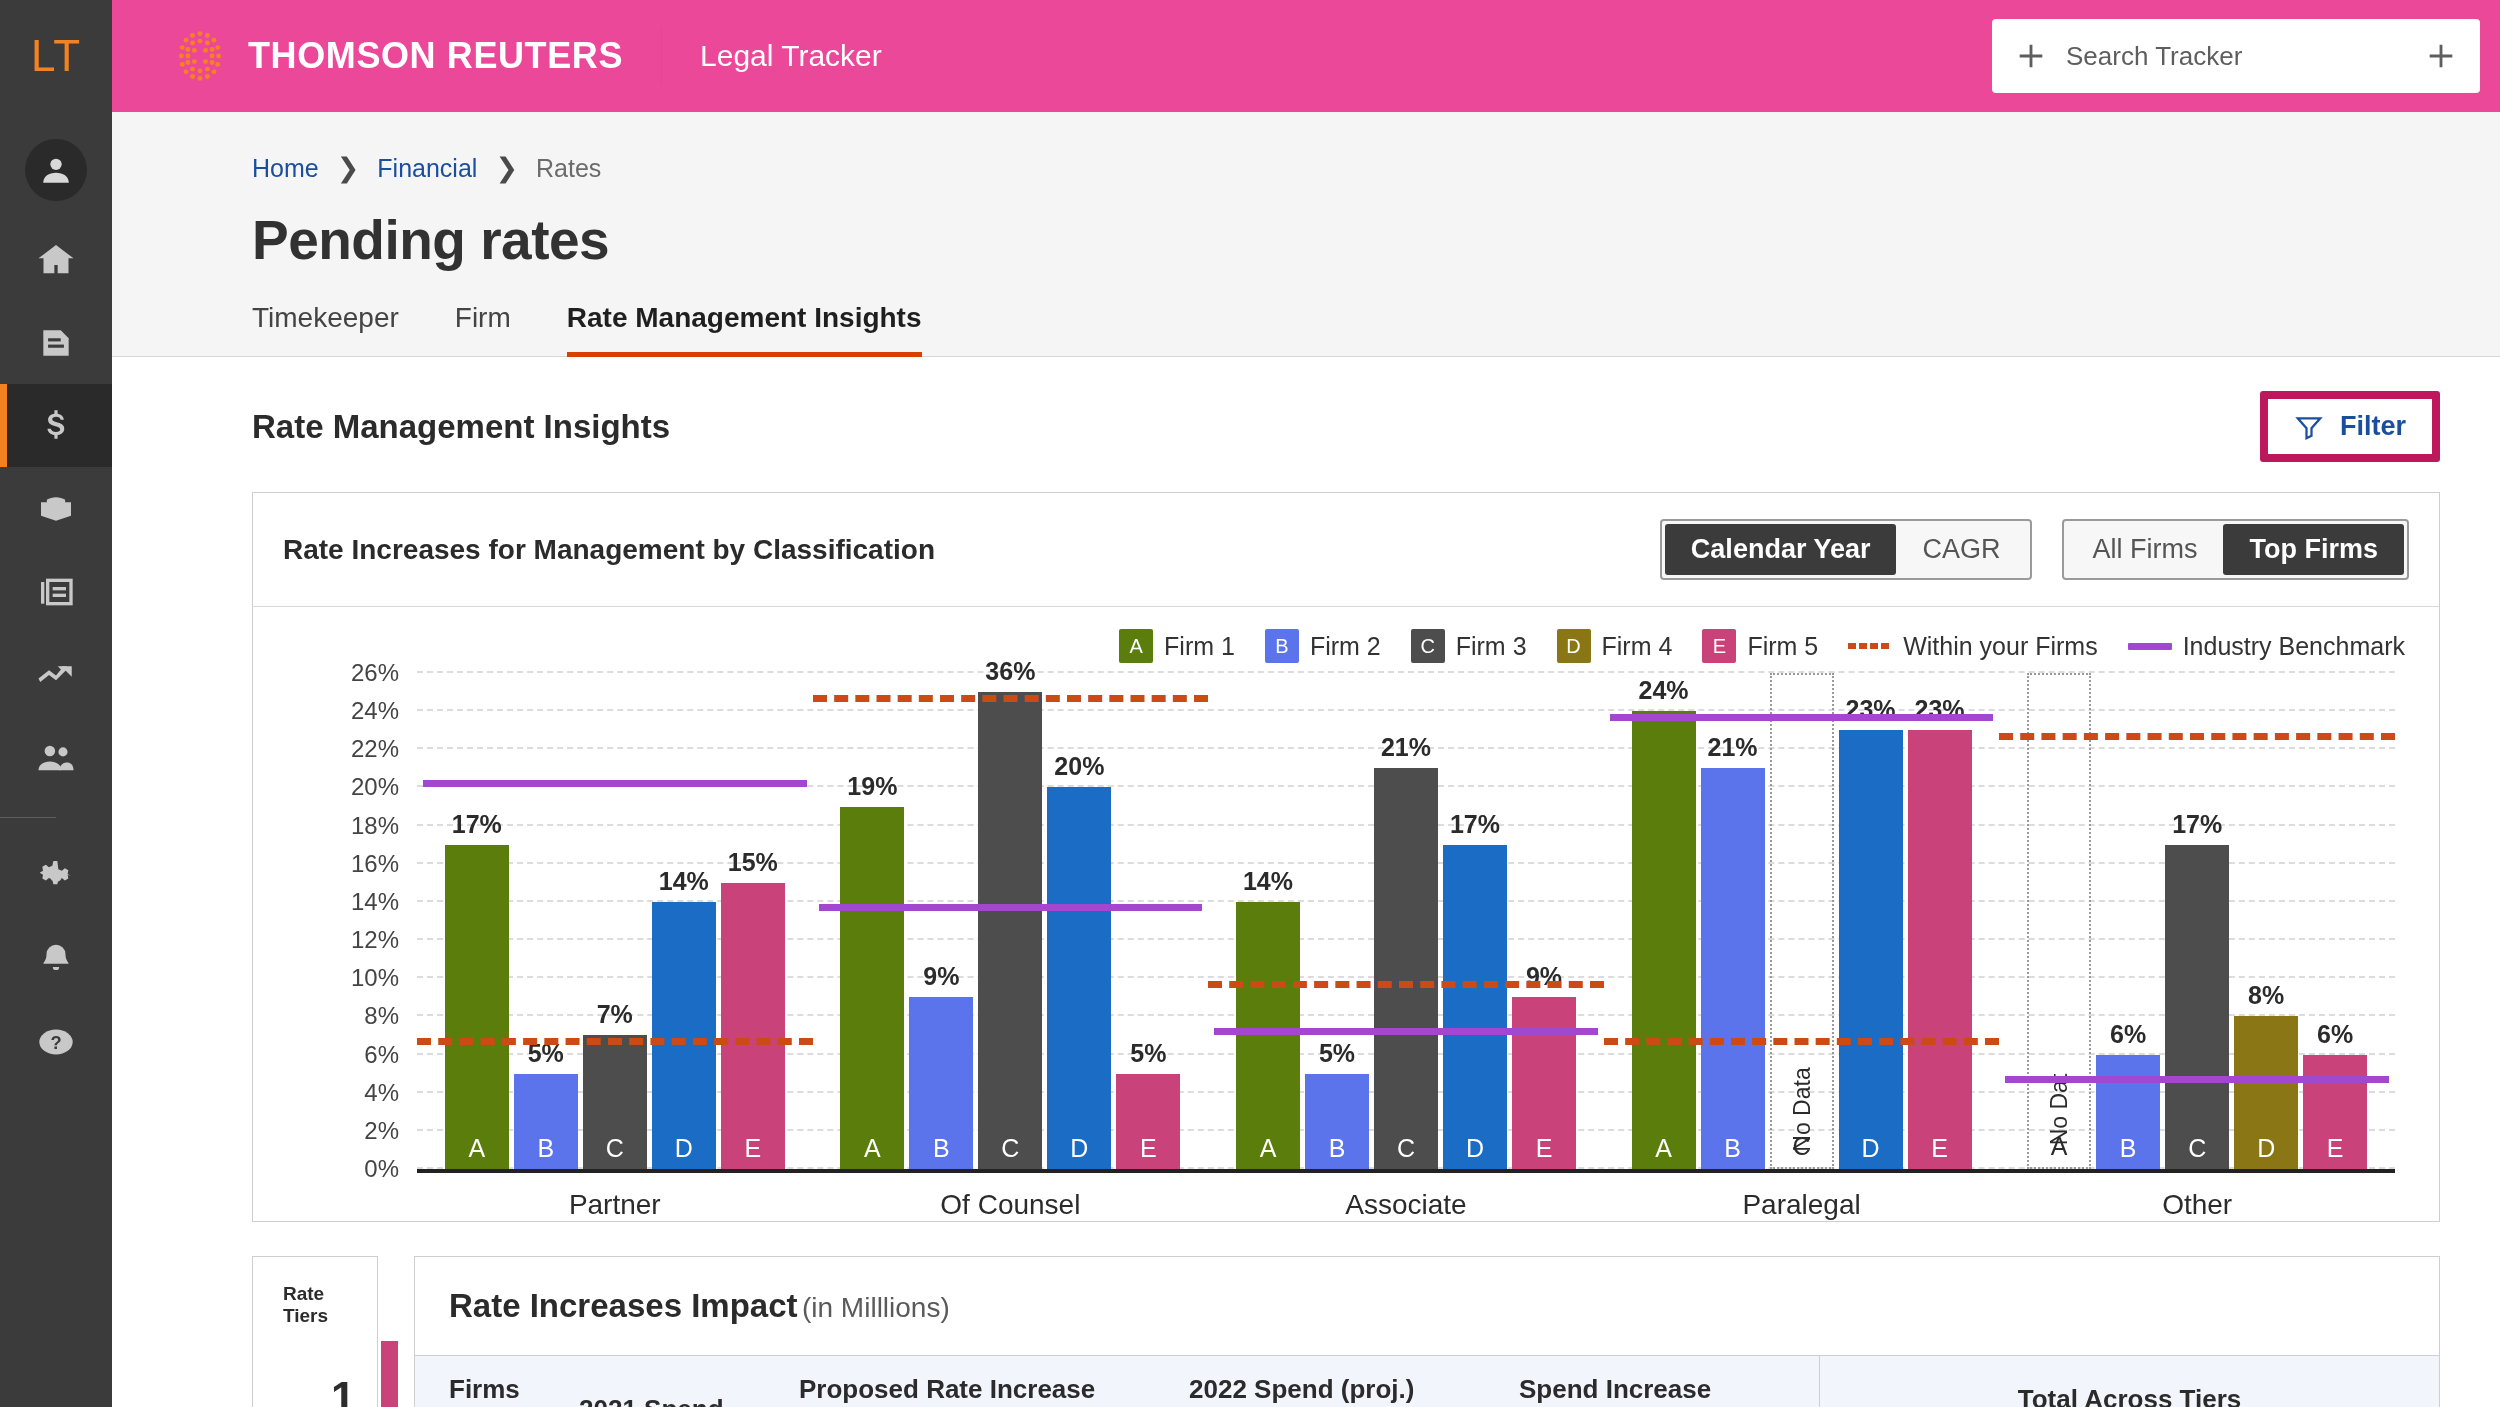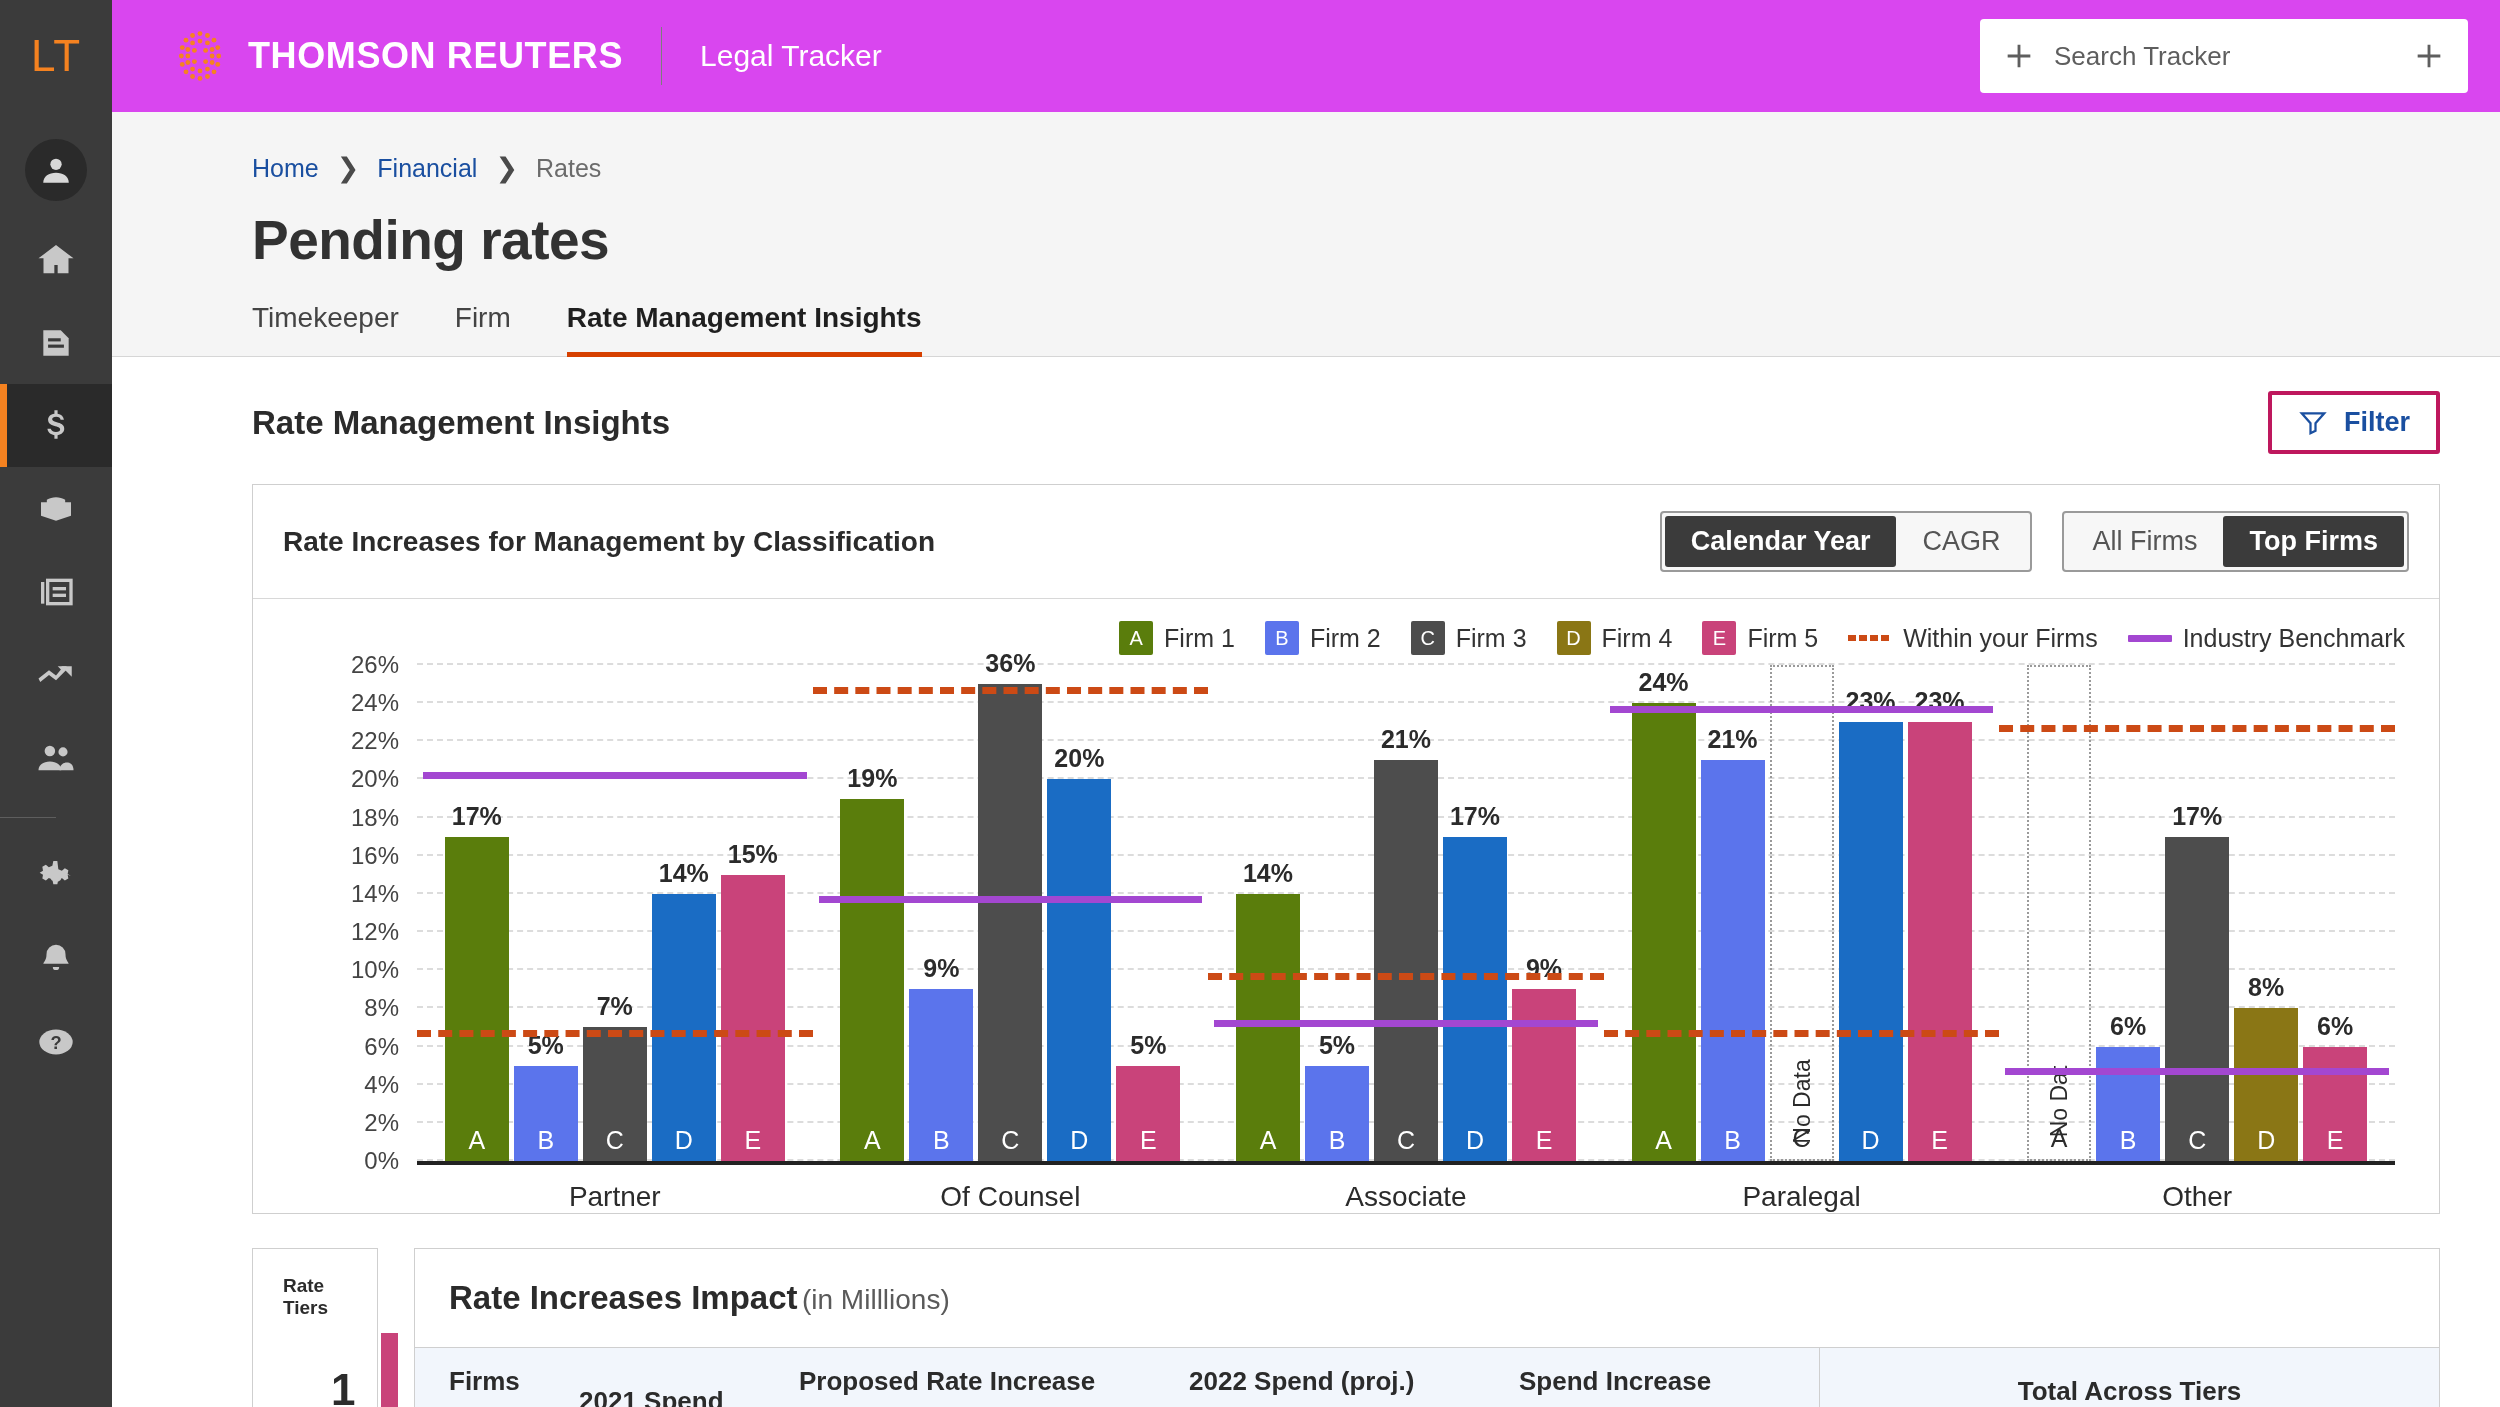--- a/index.html
+++ b/index.html
@@ -38,22 +38,22 @@
   .avatar-circle {
     width: 62px; height: 62px; border-radius: 50%; background: #2a2a2a;
     display: flex; align-items: center; justify-content: center;
   }
   .rail-sep { width: 56px; height: 1px; background: #5e5e5e; margin: 18px 0 16px; }
 
   .right { flex: 1; display: flex; flex-direction: column; min-width: 0; }
 
   
   .topbar {
-    height: 112px; flex: 0 0 112px; background: #d946ef;
-    display: flex; align-items: center; padding: 0 32px 0 60px;
+    height: 112px; flex: 0 0 112px; background: #ec4899;
+    display: flex; align-items: center; padding: 0 20px 0 60px;
   }
   .tr-logo-dots { width: 56px; height: 56px; flex: 0 0 56px; margin-right: 20px; }
   .tr-word {
     color: #ffffff; font-size: 36px; font-weight: bold; letter-spacing: 0.6px;
     white-space: nowrap;
   }
   .tr-divider { width: 1px; height: 58px; background: #7d7d7d; margin: 0 38px; }
   .tr-product { color: #ffffff; font-size: 30px; font-weight: 400; white-space: nowrap; }
   .search-wrap { margin-left: auto; }
   .search-box {
@@ -86,22 +86,22 @@
     height: 5px; background: #d64000;
   }
 
   
   .main { flex: 1; background: #ffffff; padding: 0 0 0 0; overflow: hidden; }
   .sec-head {
     display: flex; align-items: center; padding: 34px 60px 0 140px;
   }
   .sec-title { font-size: 33px; font-weight: bold; color: #2b2b2b; }
   .filter-btn {
-    margin-left: auto; display: flex; align-items: flex-start; gap: 16px;
-    border: 4px solid #be185d; border-radius: 3px; background: #fff;
+    margin-left: auto; display: flex; align-items: center; gap: 16px;
+    border: 8px solid #be185d; border-radius: 3px; background: #fff;
     padding: 12px 26px; color: #1a4fa0; font-size: 27px; font-weight: bold;
   }
 
   .card {
     margin: 30px 60px 0 140px; border: 1px solid #cfcfcf; background: #fff;
   }
   .card-head {
     display: flex; align-items: center; padding: 26px 30px;
     border-bottom: 1px solid #d8d8d8;
   }

